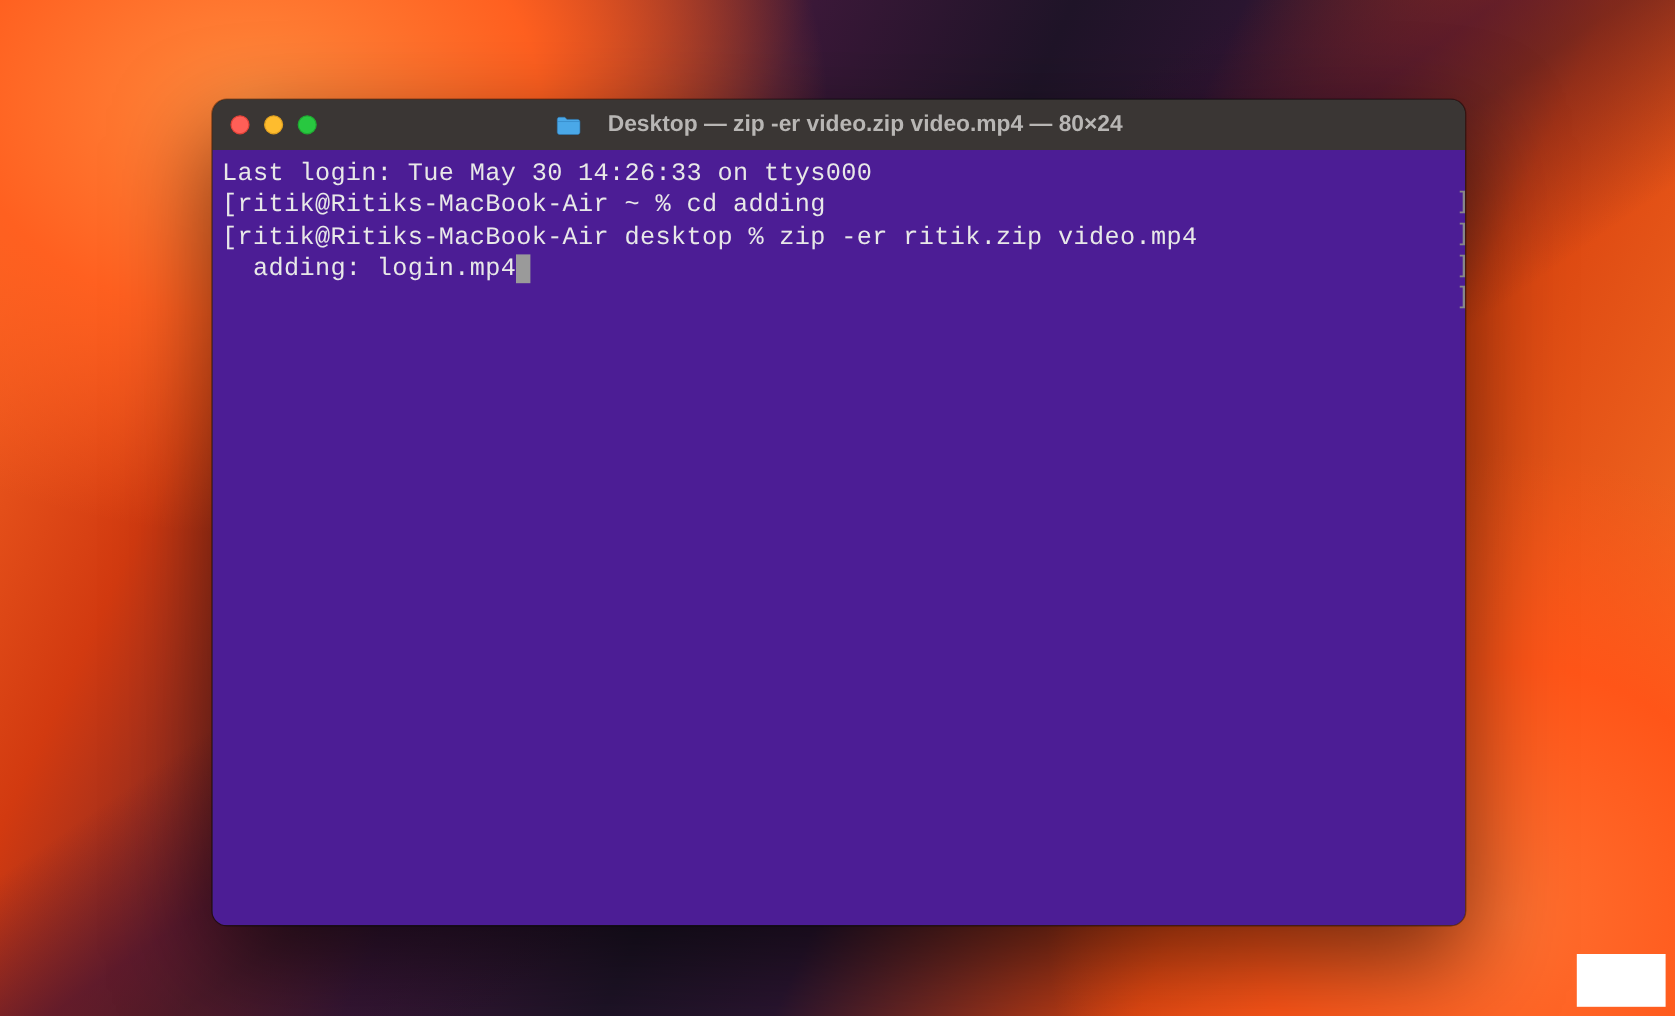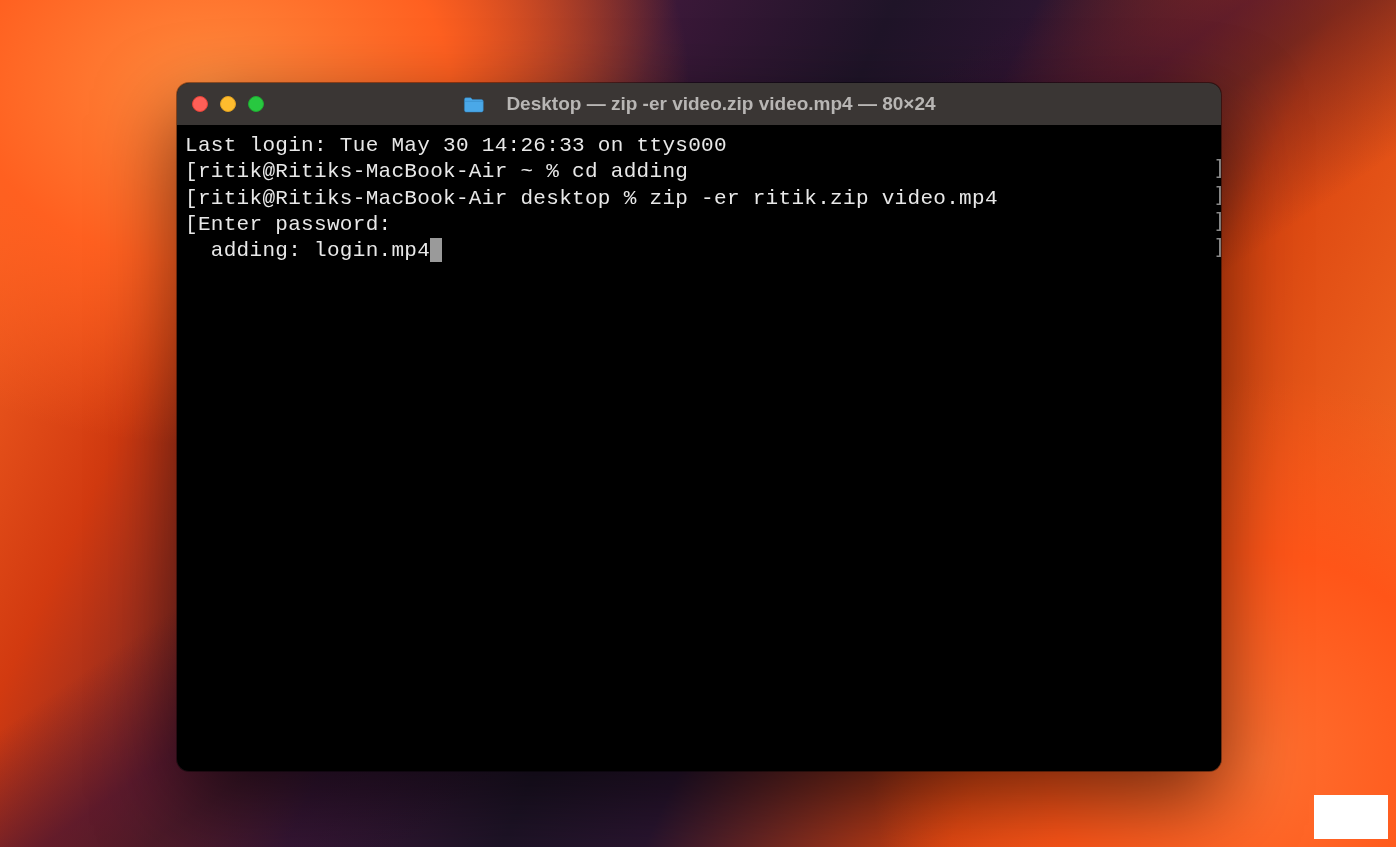--- a/index.html
+++ b/index.html
@@ -84,21 +84,21 @@
       height: 18px;
       position: relative;
       display: inline-block;
     }
     .folder-icon svg {
       width: 100%;
       height: 100%;
     }
     .terminal-body {
       flex: 1;
-      background: #000000;
+      background: #4c1d95;
       padding: 8px 8px;
       font-family: "SF Mono", Menlo, Monaco, "Courier New", monospace;
       font-size: 21px;
       line-height: 1.25;
       color: #e8e8e8;
       font-weight: 500;
       letter-spacing: 0.3px;
       position: relative;
     }
     .term-line {
@@ -149,21 +149,20 @@
           <path d="M2 7 L23 7" stroke="#2d7db8" stroke-width="0.5"></path>
         </svg>
       </span>
       <span>Desktop — zip -er video.zip video.mp4 — 80×24</span>
     </div>
   </div>
   <div class="terminal-body">
     <div class="term-line"><span>Last login: Tue May 30 14:26:33 on ttys000</span></div>
     <div class="term-line"><span>[ritik@Ritiks-MacBook-Air ~ % cd adding</span></div>
     <div class="term-line"><span>[ritik@Ritiks-MacBook-Air desktop % zip -er ritik.zip video.mp4</span></div>
-    <div class="term-line"><span>[Enter password: </span></div>
     <div class="term-line"><span>  adding: login.mp4</span><span class="cursor"></span></div>
 
     <div class="scrollbar-marks" style="top:4px">
       <div class="term-line"> </div>
       <div class="term-line">]</div>
       <div class="term-line">]</div>
       <div class="term-line">]</div>
       <div class="term-line">]</div>
     </div>
   </div>

